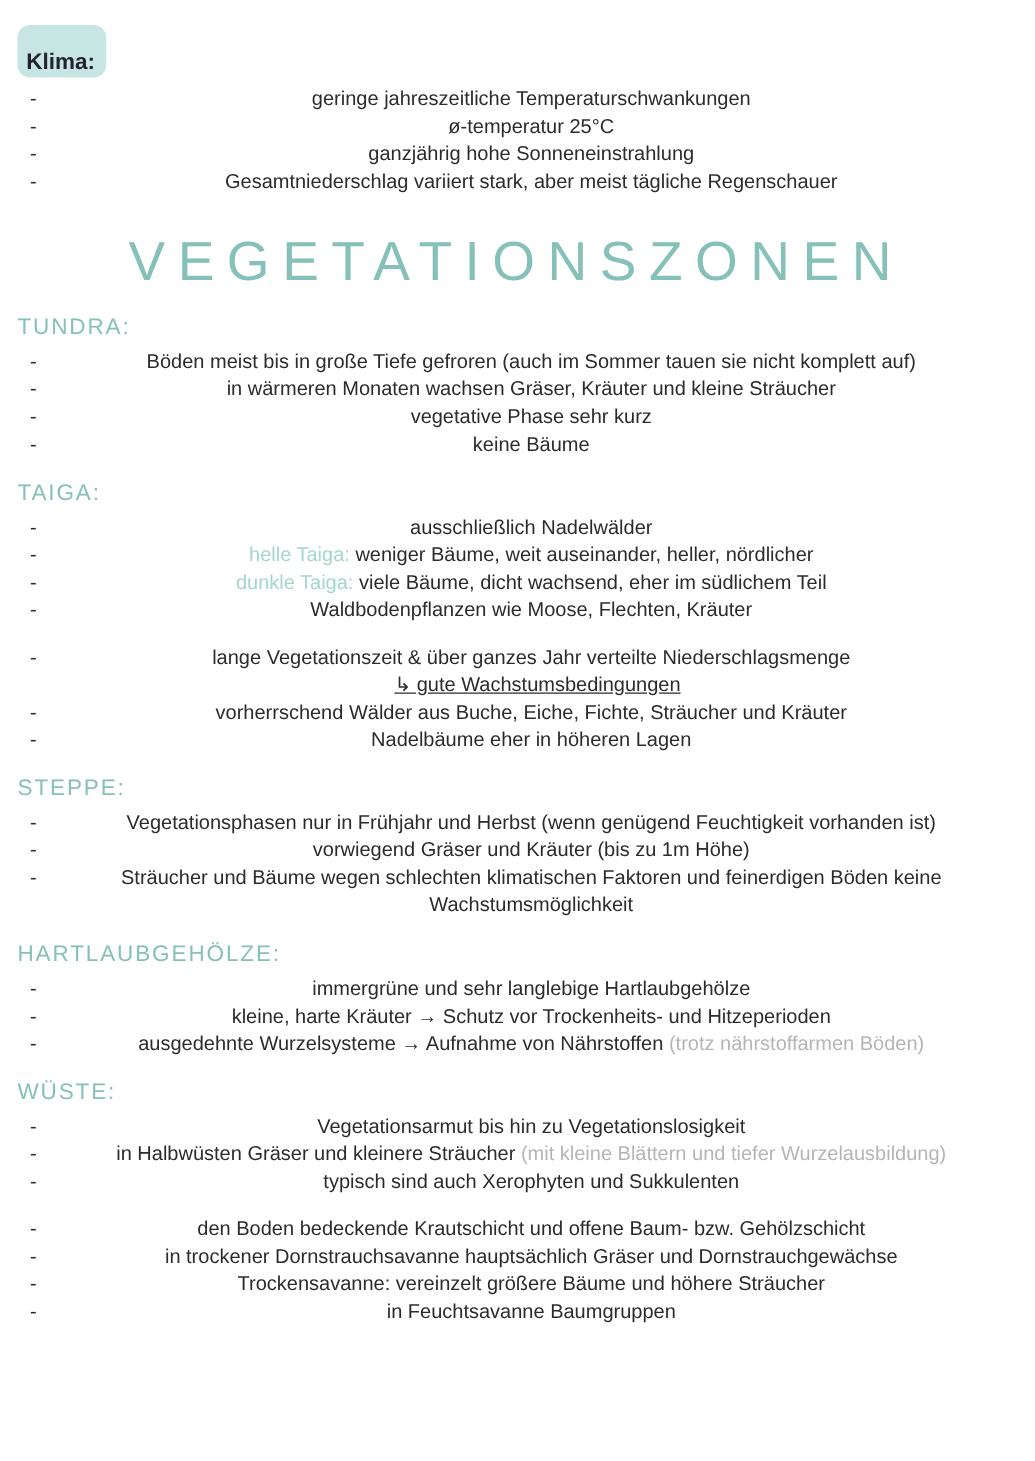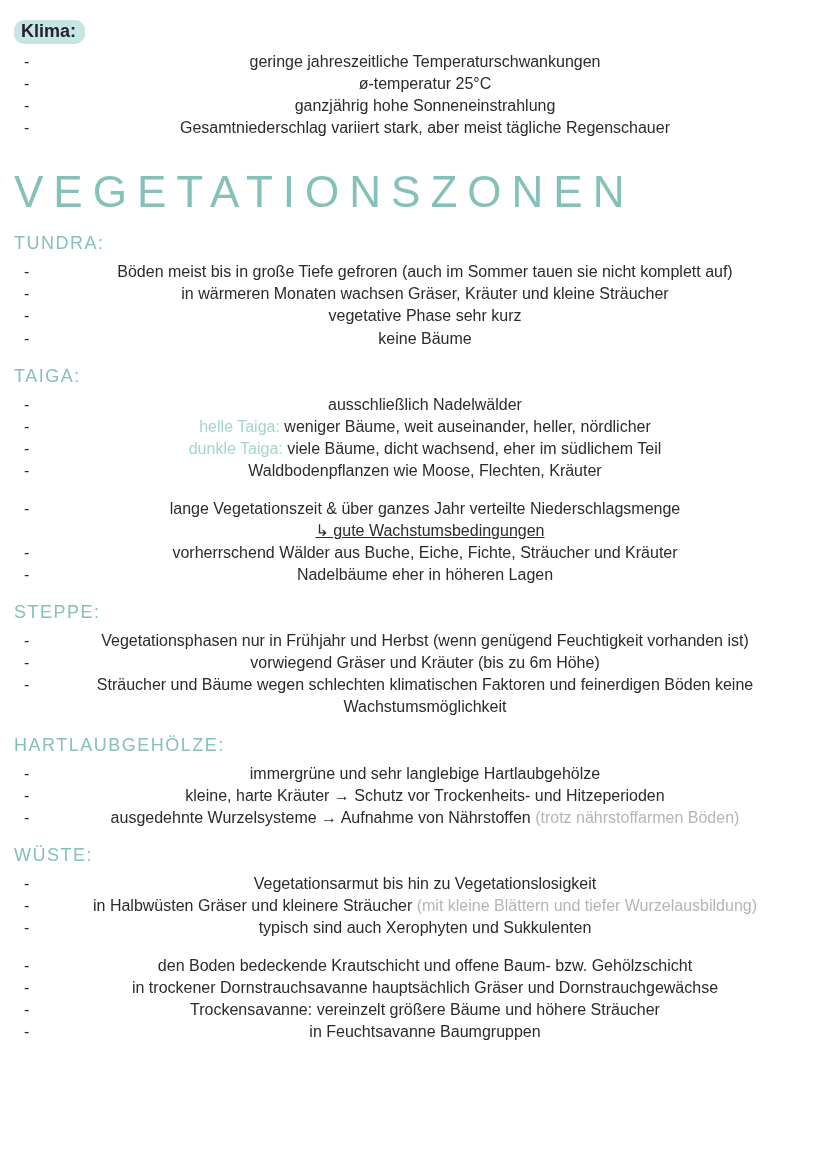--- a/index.html
+++ b/index.html
@@ -15,21 +15,21 @@
     background:#ffffff;
     font-family:"Liberation Sans",sans-serif;
     color:var(--ink);
     box-sizing:border-box;
   }
   .page{padding:20px 16px 10px 14px;box-sizing:border-box;}
   .klima-title{
     display:inline-block;
     background:var(--hl);
     border-radius:10px;
-    padding:1px 9px 2px 7px;
+    padding:19px 9px 2px 7px;
     font-weight:700;
     font-size:18px;
     color:#223;
   }
   ul.bullets{list-style:none;margin:7px 0 0 0;padding:0 0 0 10px;}
   ul.bullets li{
     display:flex;
     font-size:16px;
     line-height:1.38;
     align-items:flex-start;
@@ -39,20 +39,21 @@
   .txt{flex:1 1 auto;text-align:center;}
   .txt .teal{color:var(--teal-light);}
   .txt .gray{color:var(--gray);}
   .main-title{
     color:var(--teal);
     font-size:44px;
     font-weight:300;
     letter-spacing:10px;
     margin:28px 0 4px 0;
     white-space:nowrap;
+    text-align:center;
   }
   section{margin-top:16px;}
   section h2{
     color:var(--teal);
     font-size:18px;
     font-weight:400;
     letter-spacing:1.5px;
     margin:0 0 2px 0;
   }
 </style>
@@ -148,21 +149,21 @@
       </section>
       <section>
         <h2>STEPPE:</h2>
         <ul class="bullets">
           <li>
             <span class="dash">-</span>
             <span class="txt"><span>Vegetationsphasen nur in Frühjahr und Herbst (wenn genügend Feuchtigkeit vorhanden ist)</span></span>
           </li>
           <li>
             <span class="dash">-</span>
-            <span class="txt"><span>vorwiegend Gräser und Kräuter (bis zu 6m Höhe)</span></span>
+            <span class="txt"><span>vorwiegend Gräser und Kräuter (bis zu 1m Höhe)</span></span>
           </li>
           <li>
             <span class="dash">-</span>
             <span class="txt"><span>Sträucher und Bäume wegen schlechten klimatischen Faktoren und feinerdigen Böden keine Wachstumsmöglichkeit</span></span>
           </li>
         </ul>
       </section>
       <section>
         <h2>HARTLAUBGEHÖLZE:</h2>
         <ul class="bullets">

